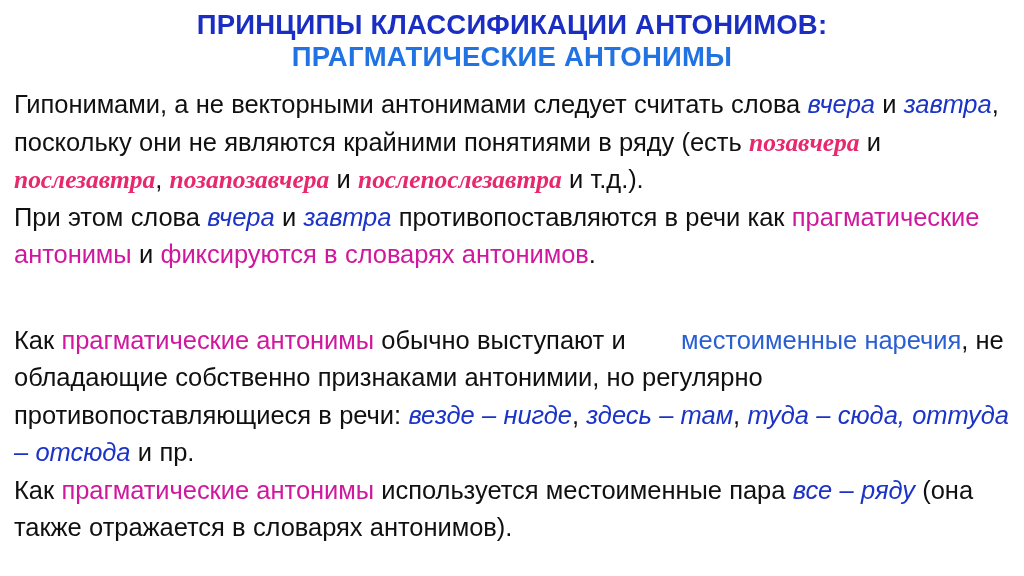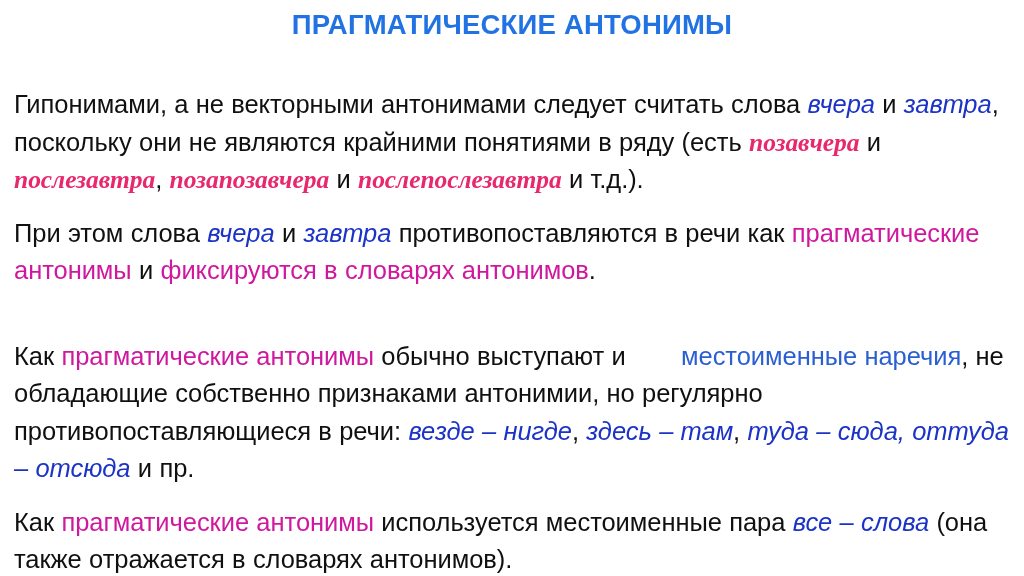--- a/index.html
+++ b/index.html
@@ -49,21 +49,21 @@
   }
 
   .para {
     font-size: 25.5px;
     line-height: 37.5px;
     margin: 0;
     letter-spacing: -0.05px;
     word-spacing: 0.3px;
   }
 
-  .para + .para { margin-top: 16px; }
+  .para + .para { margin-top: 0px; }
 
   .spacer-gap { height: 48px; }
 
   
   .kw-blue-bi {
     color: #1b33c6;
     font-weight: normal;
     font-style: italic;
   }
   .kw-pink-bi {
@@ -83,29 +83,30 @@
     font-style: normal;
     margin-left: 48px;
   }
 </style>
 </head>
 <body>
 
 <div class="slide">
 
   <div class="title-block">
+    <span class="title-line title-line-1">ПРИНЦИПЫ КЛАССИФИКАЦИИ АНТОНИМОВ:</span>
     <span class="title-line title-line-2">ПРАГМАТИЧЕСКИЕ АНТОНИМЫ</span>
   </div>
 
   <div class="body-block">
 
     <p class="para"><span>Гипонимами, а не векторными антонимами следует считать слова </span><span class="kw-blue-bi">вчера</span><span> и </span><span class="kw-blue-bi">завтра</span><span>, поскольку они не являются крайними понятиями в ряду (есть </span><span class="kw-pink-bi">позавчера</span><span> и </span><span class="kw-pink-bi">послезавтра</span><span>, </span><span class="kw-pink-bi">позапозавчера</span><span> и </span><span class="kw-pink-bi">послепослезавтра</span><span> и т.д.).</span></p>
 
     <p class="para"><span>При этом слова </span><span class="kw-blue-bi">вчера</span><span> и </span><span class="kw-blue-bi">завтра</span><span> противопоставляются в речи как </span><span class="kw-magenta">прагматические антонимы</span><span> и </span><span class="kw-magenta">фиксируются в словарях антонимов</span><span>.</span></p>
 
     <div class="spacer-gap"></div>
 
     <p class="para"><span>Как </span><span class="kw-magenta">прагматические антонимы</span><span> обычно выступают и </span><span class="kw-royal">местоименные наречия</span><span>, не обладающие собственно признаками антонимии, но регулярно противопоставляющиеся в речи: </span><span class="kw-blue-bi">везде – нигде</span><span>, </span><span class="kw-blue-bi">здесь – там</span><span>, </span><span class="kw-blue-bi">туда – сюда, оттуда – отсюда</span><span> и пр.</span></p>
 
-    <p class="para"><span>Как </span><span class="kw-magenta">прагматические антонимы</span><span> используется местоименные пара </span><span class="kw-blue-bi">все – слова</span><span> (она также отражается в словарях антонимов).</span></p>
+    <p class="para"><span>Как </span><span class="kw-magenta">прагматические антонимы</span><span> используется местоименные пара </span><span class="kw-blue-bi">все – ряду</span><span> (она также отражается в словарях антонимов).</span></p>
 
   </div>
 </div>
 
 </body></html>

